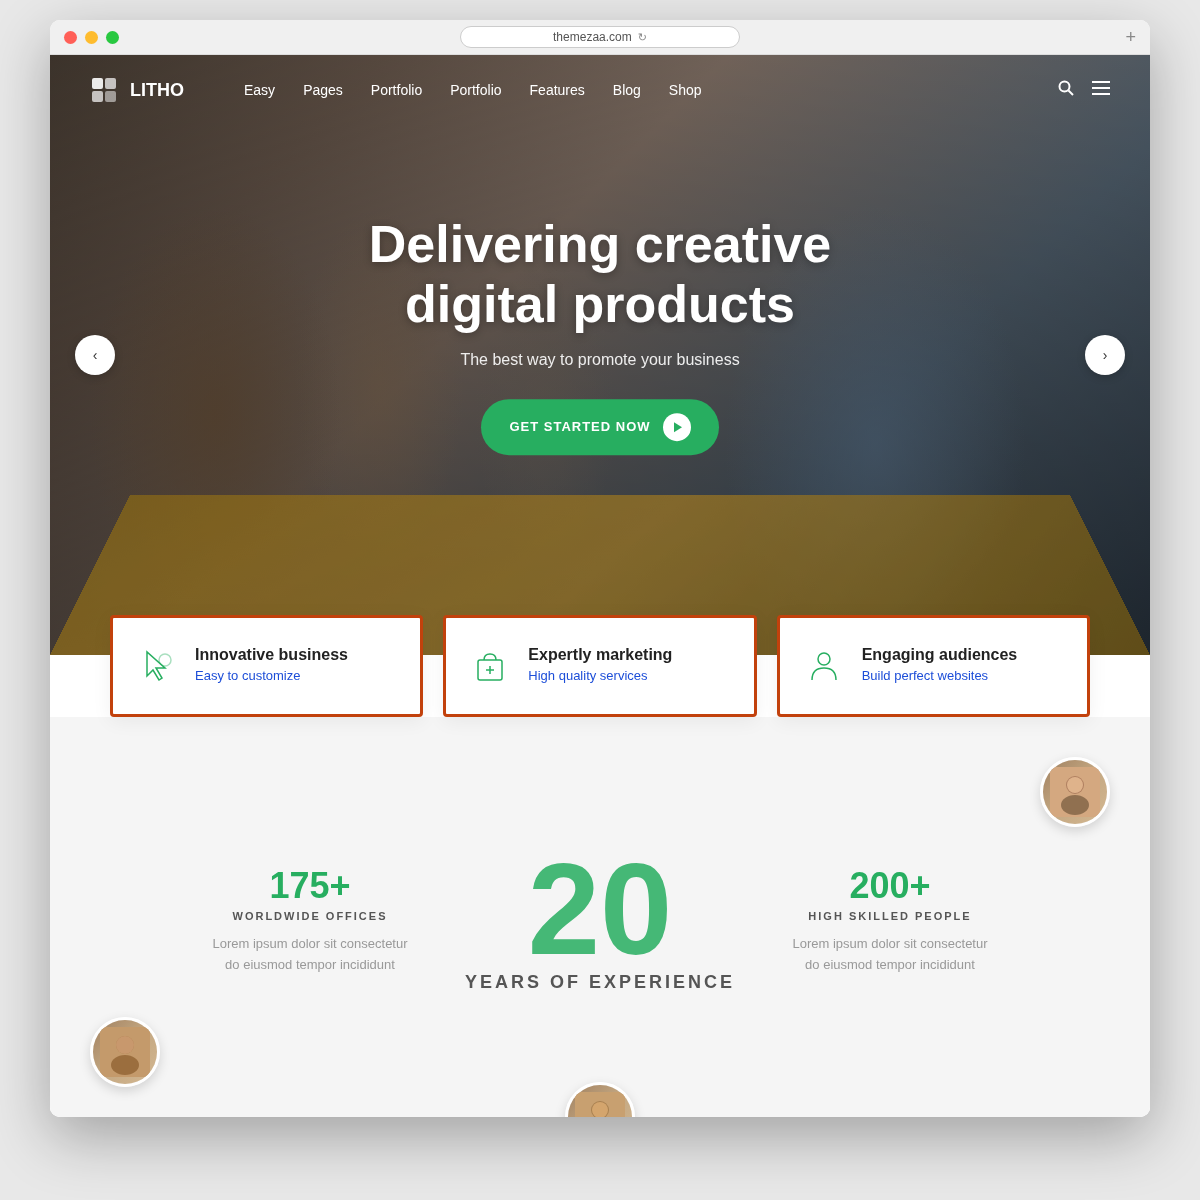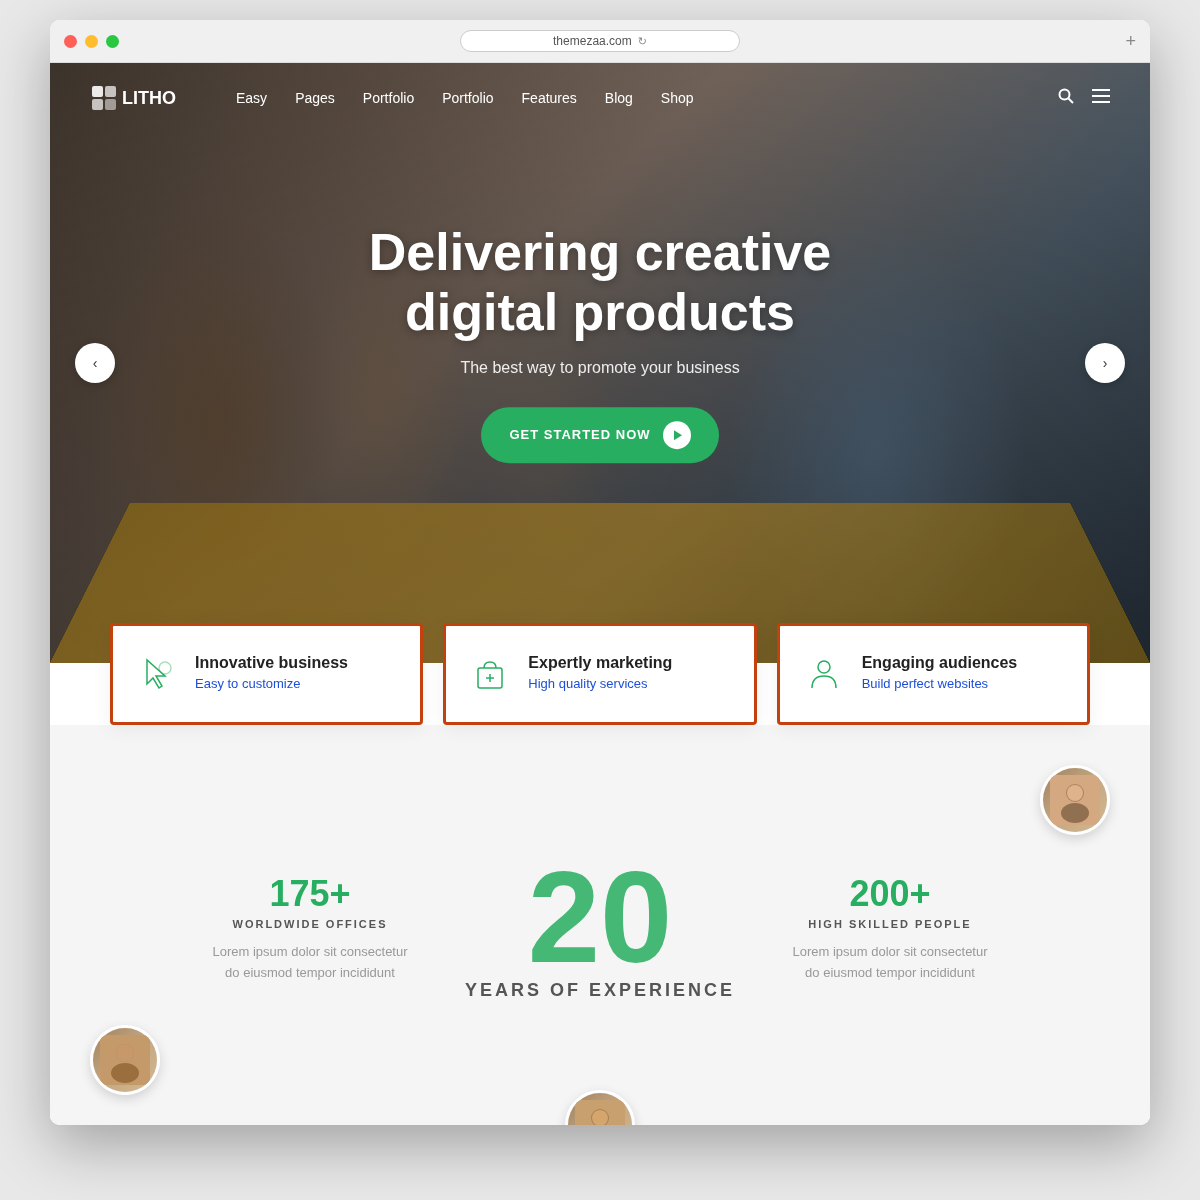--- a/index.html
+++ b/index.html
@@ -9,21 +9,21 @@
     .window {
       width: 1100px;
       margin: 20px auto;
       border-radius: 10px;
       overflow: hidden;
       box-shadow: 0 20px 60px rgba(0,0,0,0.3);
       background: #fff;
     }
     .titlebar {
       background: #f0f0f0;
-      height: 43px;
+      height: 35px;
       display: flex;
       align-items: center;
       padding: 0 14px;
       border-bottom: 1px solid #ddd;
       position: relative;
     }
     .traffic-lights { display: flex; gap: 8px; }
     .tl { width: 13px; height: 13px; border-radius: 50%; }
     .tl.red { background: #ff5f57; }
     .tl.yellow { background: #febc2e; }
@@ -103,21 +103,21 @@
       right: 0;
       z-index: 10;
       display: flex;
       align-items: center;
       padding: 0 40px;
       height: 70px;
     }
     .logo {
       display: flex;
       align-items: center;
-      gap: 4px;
+      gap: 12px;
       color: #fff;
       font-weight: 700;
       font-size: 18px;
     }
     .logo-icon {
       width: 28px;
       height: 28px;
     }
     .nav-links {
       display: flex;

